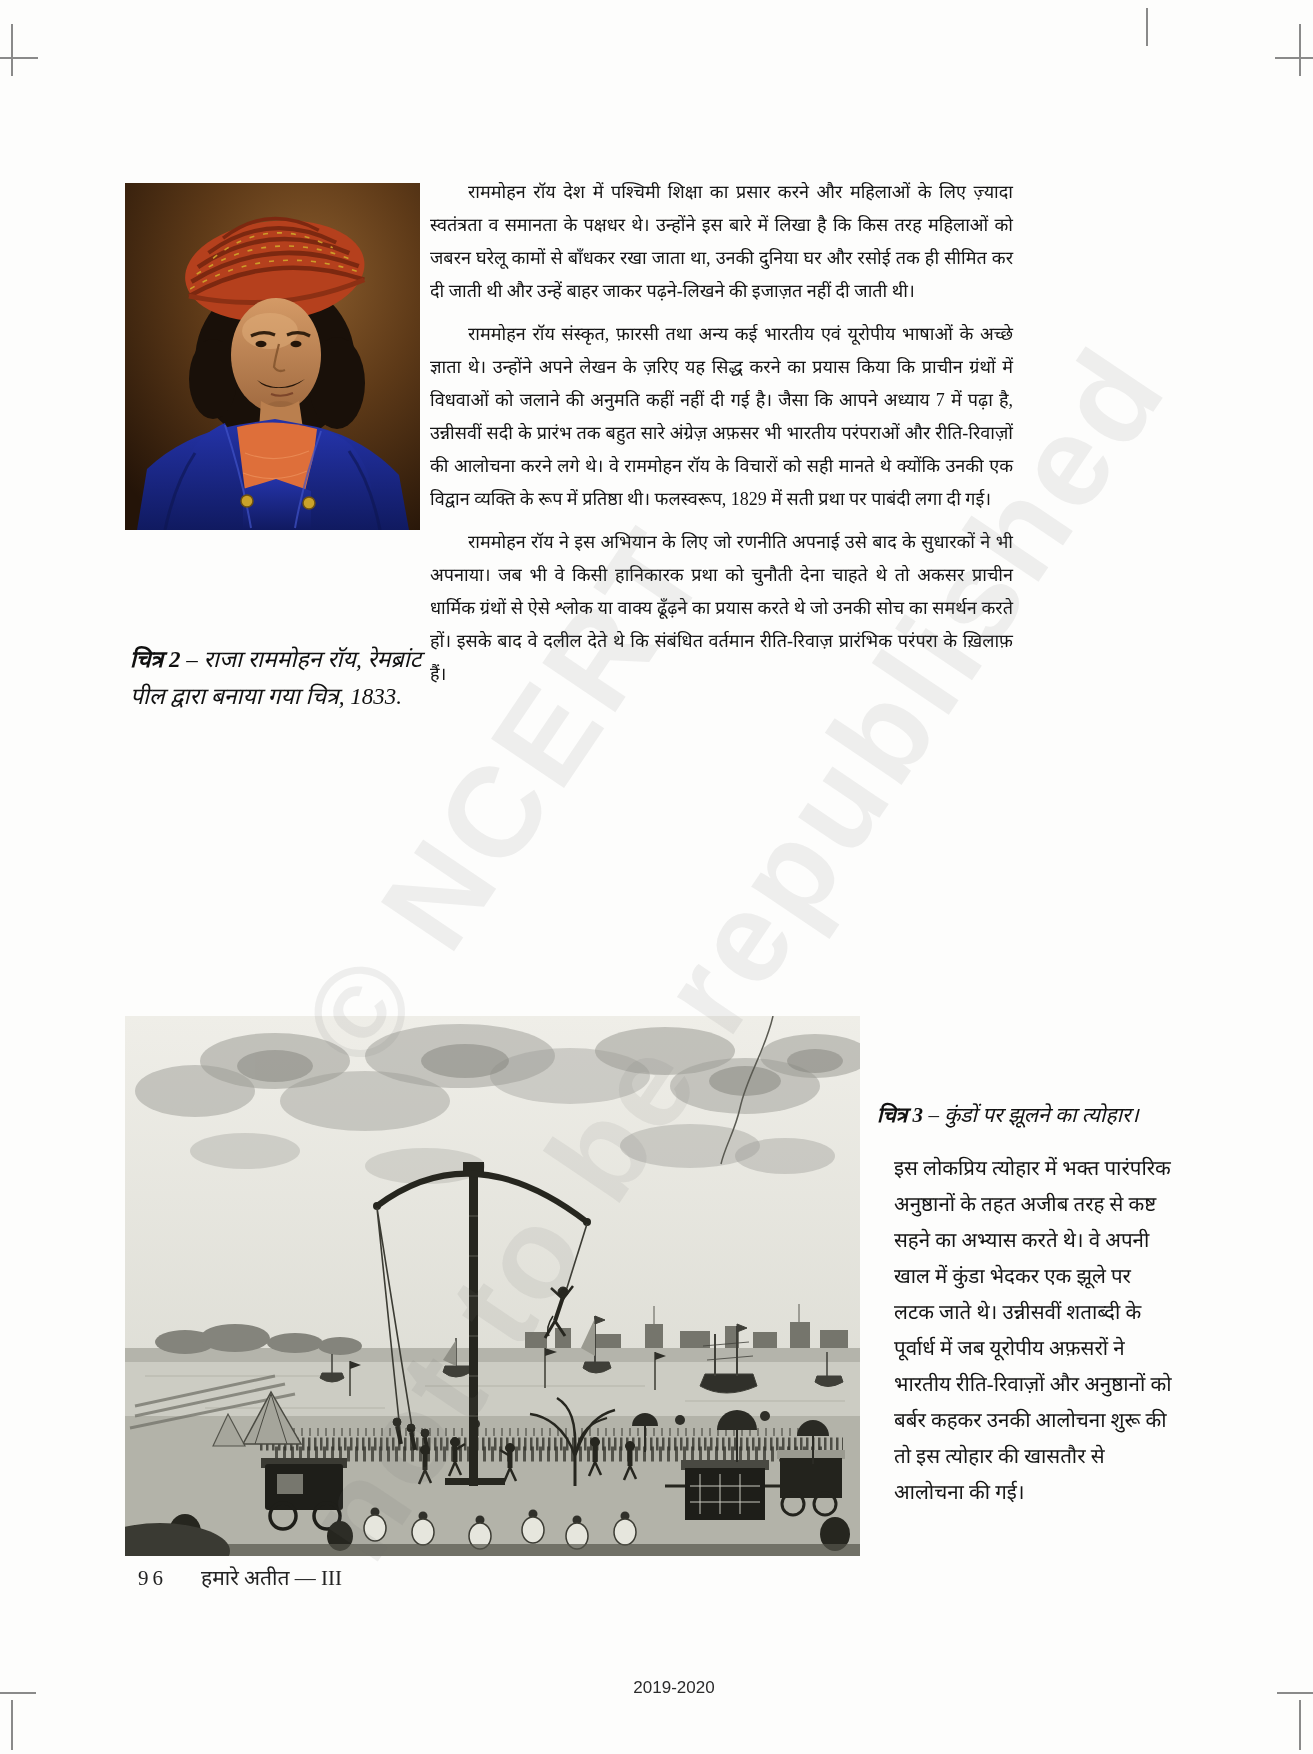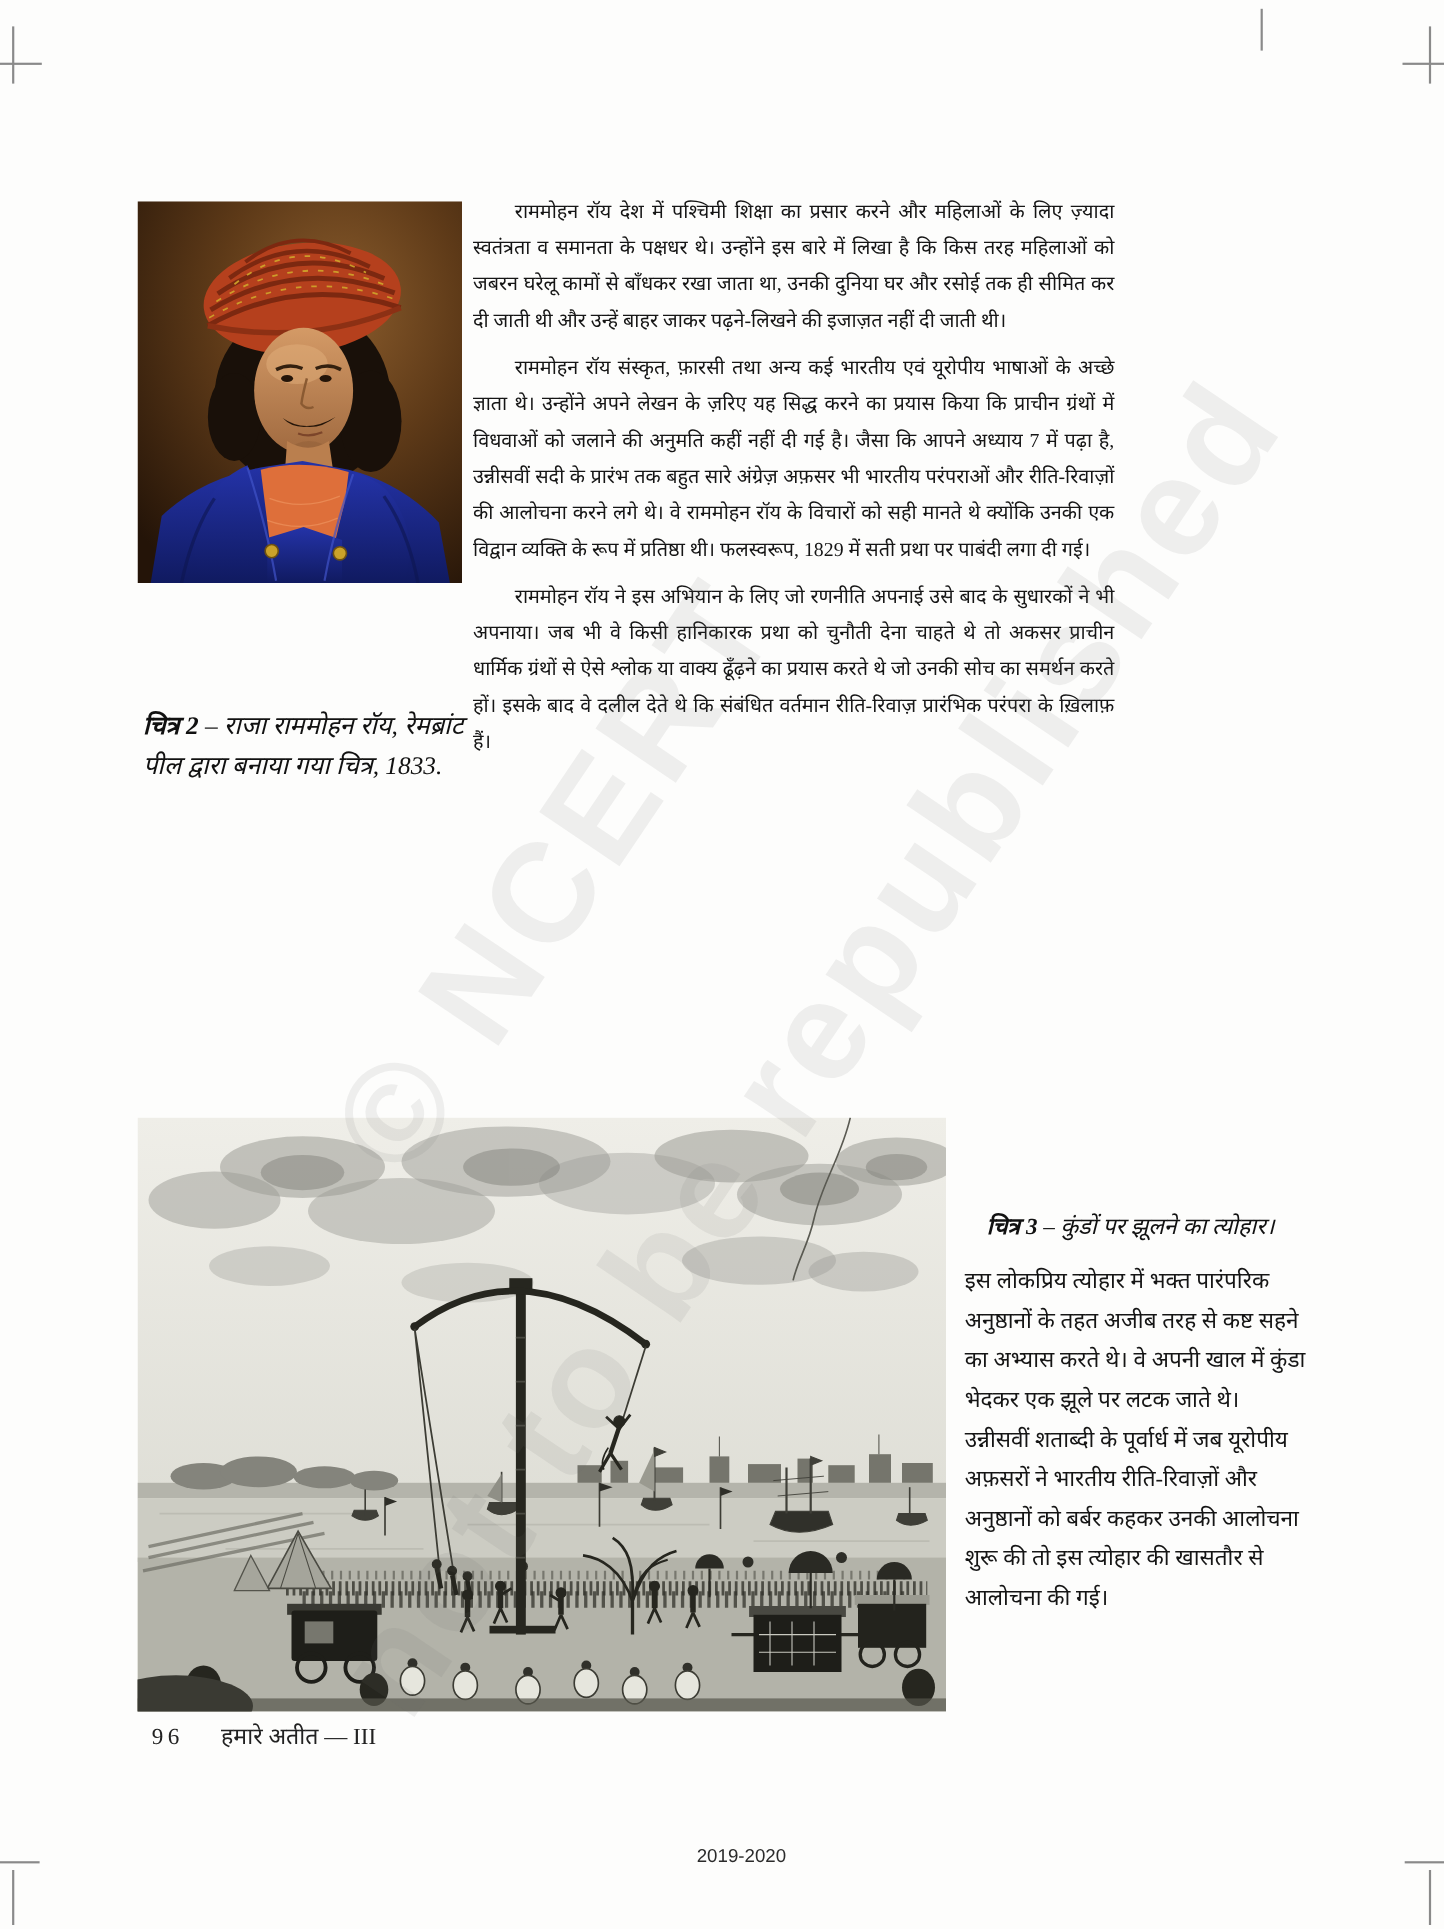--- a/index.html
+++ b/index.html
@@ -26,22 +26,22 @@
   
   .article{position:absolute;left:430px;top:176px;width:583px;}
   .article p{margin:0 0 10px 0;font-size:18px;line-height:33px;text-align:justify;}
   .indent{text-indent:38px;}
   .article h2{margin:14px 0 9px 0;font-size:27.5px;line-height:1.3;font-weight:700;color:#000;}
   
   .fig3{position:absolute;left:125px;top:1016px;width:735px;height:540px;}
   .fig3 svg{display:block;}
   .fig3-col{position:absolute;left:877px;top:1098px;width:313px;}
   .fig3-caption{font-style:italic;font-size:21px;line-height:1.65;color:#111;margin:0 0 14px 0;}
-  .fig3-caption .cap-label{font-weight:700;margin-left:20px;}
-  .fig3-desc{font-size:20.5px;line-height:36px;text-align:left;margin:0;}
+  .fig3-caption .cap-label{font-weight:700;}
+  .fig3-desc{font-size:20.5px;line-height:36px;text-align:left;margin:17px;}
   
   .footer{position:absolute;left:138px;top:1563px;font-size:21px;color:#222;}
   .footer .pageno{letter-spacing:4px;margin-right:34px;margin-top:12px;}
   .print-year{position:absolute;left:0;right:0;top:1678px;text-align:center;
               font-family:"Liberation Sans","DejaVu Sans",sans-serif;font-size:17px;color:#2b2b2b;padding-left:35px;}
 </style>
 </head>
 <body>
 
 <div class="page">

